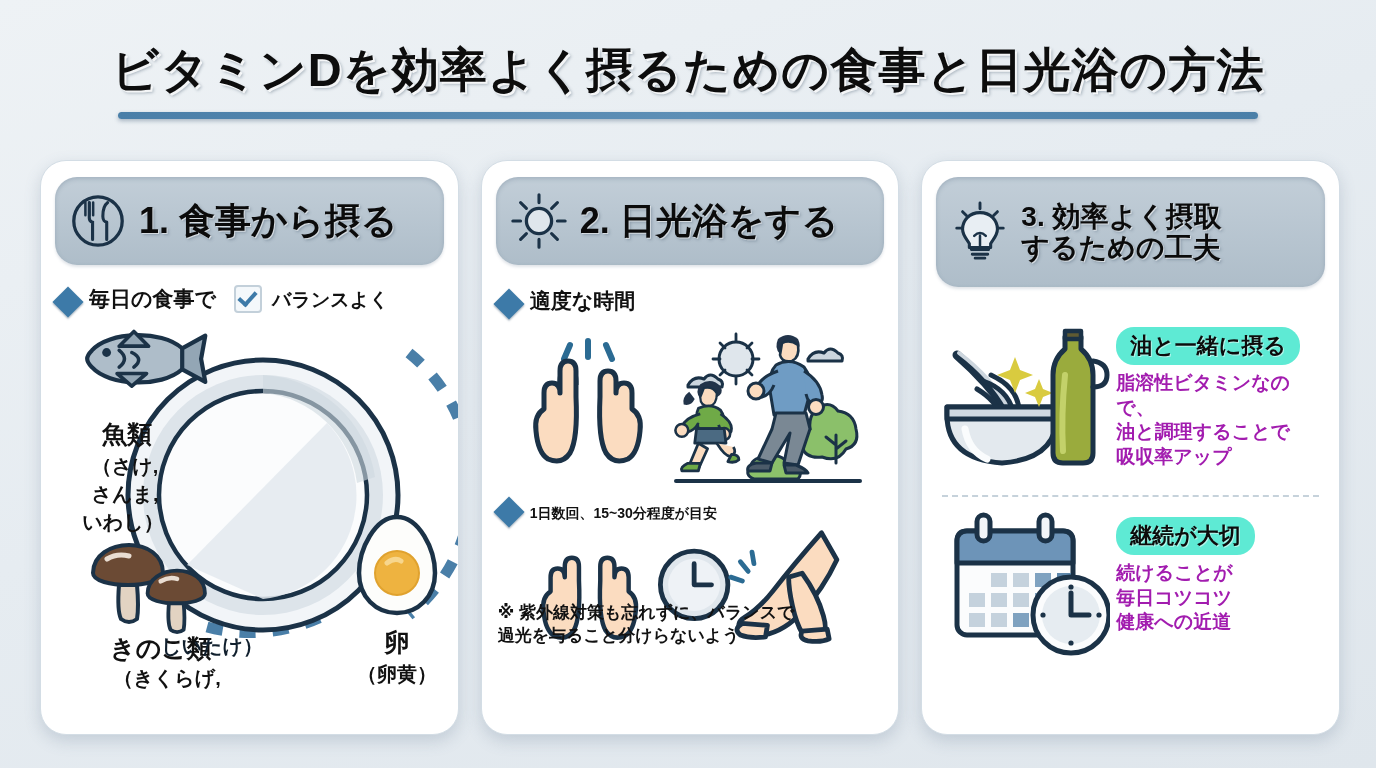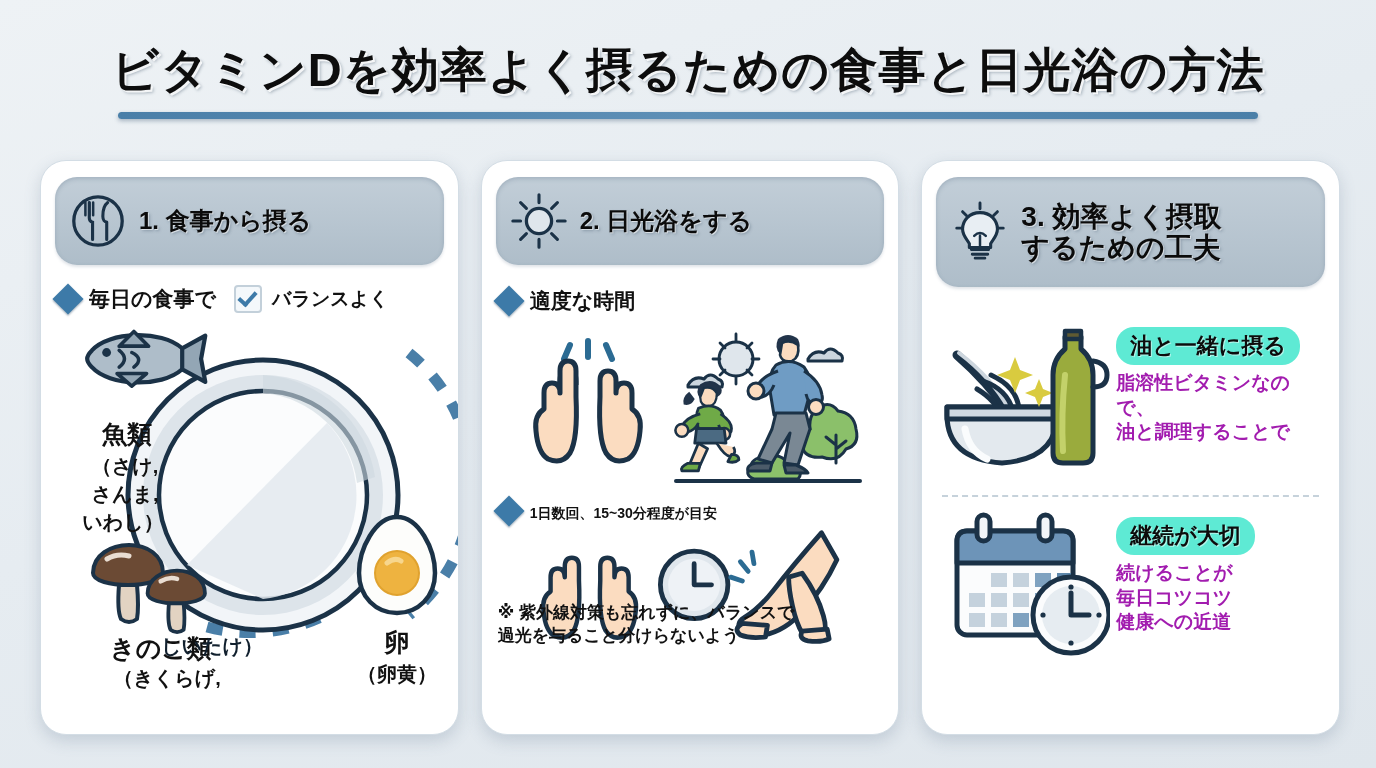--- a/index.html
+++ b/index.html
@@ -34,29 +34,29 @@
   }
   .panel-head{
     margin:16px 14px 0;border-radius:22px;height:88px;
     background:linear-gradient(180deg,#c2ced8 0%,#aebdc9 100%);
     box-shadow:0 2px 4px rgba(70,95,120,.25) inset, 0 2px 3px rgba(80,100,125,.18);
     display:flex;align-items:center;gap:10px;padding:0 12px;
   }
   .panel-head.tall{height:110px;padding-left:13px;}
   .head-icon{flex:0 0 auto;width:62px;height:62px;display:block;}
   .head-text{
-    font-size:24px;font-weight:bold;color:#0b0b0b;line-height:1.12;
+    font-size:36px;font-weight:bold;color:#0b0b0b;line-height:1.12;
     text-shadow:1px 1px 0 rgba(255,255,255,.6),2px 2px 3px rgba(60,80,100,.35);
   }
   .head-text.small{font-size:28px;}
 
   .body{position:relative;padding:12px 16px 0;}
 
   
-  .bullet-row{display:flex;align-items:center;gap:10px;margin:10px 0 0;}
+  .bullet-row{display:flex;align-items:flex-end;gap:10px;margin:10px 0 0;}
   .diamond{width:22px;height:22px;background:#3d7aa8;transform:rotate(45deg);
            box-shadow:1px 1px 2px rgba(40,70,100,.4);flex:0 0 auto;}
   .bullet-txt{font-size:21px;font-weight:bold;color:#111;white-space:nowrap;}
   .bullet-txt.sm{font-size:14px;margin-top:7px;}
   .chk{width:24px;height:24px;border:2px solid #c3d0da;border-radius:4px;background:#f4f8fb;
        position:relative;flex:0 0 auto;}
   .chk:after{content:"";position:absolute;left:6px;top:1px;width:7px;height:14px;
        border:solid #3d7aa8;border-width:0 4px 4px 0;transform:rotate(42deg);}
   .chk-txt{font-size:19px;font-weight:bold;color:#111;}
 
@@ -317,20 +317,21 @@
             <path d="M126 16 h16 v12 q12 10 12 26 v78 q0 10 -10 10 h-20 q-10 0 -10 -10 V54 q0 -16 12 -26 Z" fill="#9aab3d" stroke="#1b3247" stroke-width="5" stroke-linejoin="round"></path>
             <path d="M126 10 h16 v8 h-16 Z" fill="#5f5a32" stroke="#1b3247" stroke-width="4.5" stroke-linejoin="round"></path>
             <path d="M126 54 q-4 40 -2 76" stroke="#c3d16a" stroke-width="6" fill="none" stroke-linecap="round"></path>
             <path d="M154 40 q14 2 14 14 q0 12 -14 12" fill="none" stroke="#1b3247" stroke-width="5" stroke-linecap="round"></path>
           </svg>
           <div class="p3-txt">
             <span class="pill">油と一緒に摂る</span>
             <div class="p3-body-txt">
               <div>脂溶性ビタミンなので、</div>
               <div>油と調理することで</div>
+              <div>吸収率アップ</div>
             </div>
           </div>
         </div>
 
         <div class="divider"></div>
 
         <div class="p3-row" style="margin-top:8px;">
           <svg class="p3-art" viewBox="0 0 170 150" style="width:172px;height:150px;">
             <rect x="18" y="20" width="116" height="104" rx="10" fill="#fbfcfd" stroke="#1b3247" stroke-width="5"></rect>
             <path d="M18 30 q0 -10 10 -10 h96 q10 0 10 10 v22 H18 Z" fill="#6d94b8" stroke="#1b3247" stroke-width="5" stroke-linejoin="round"></path>

